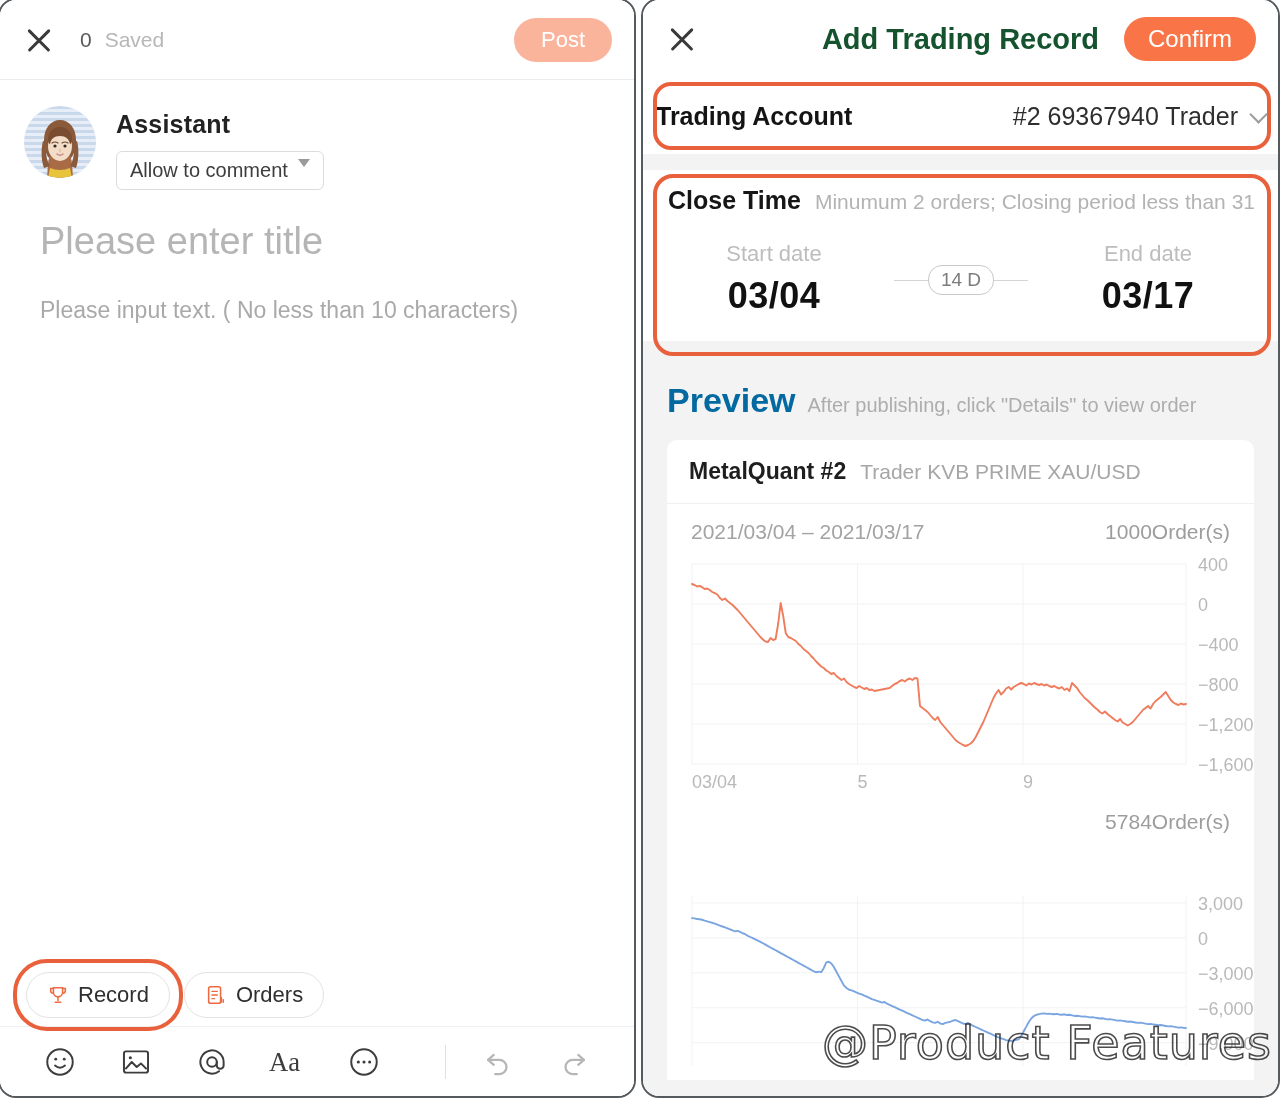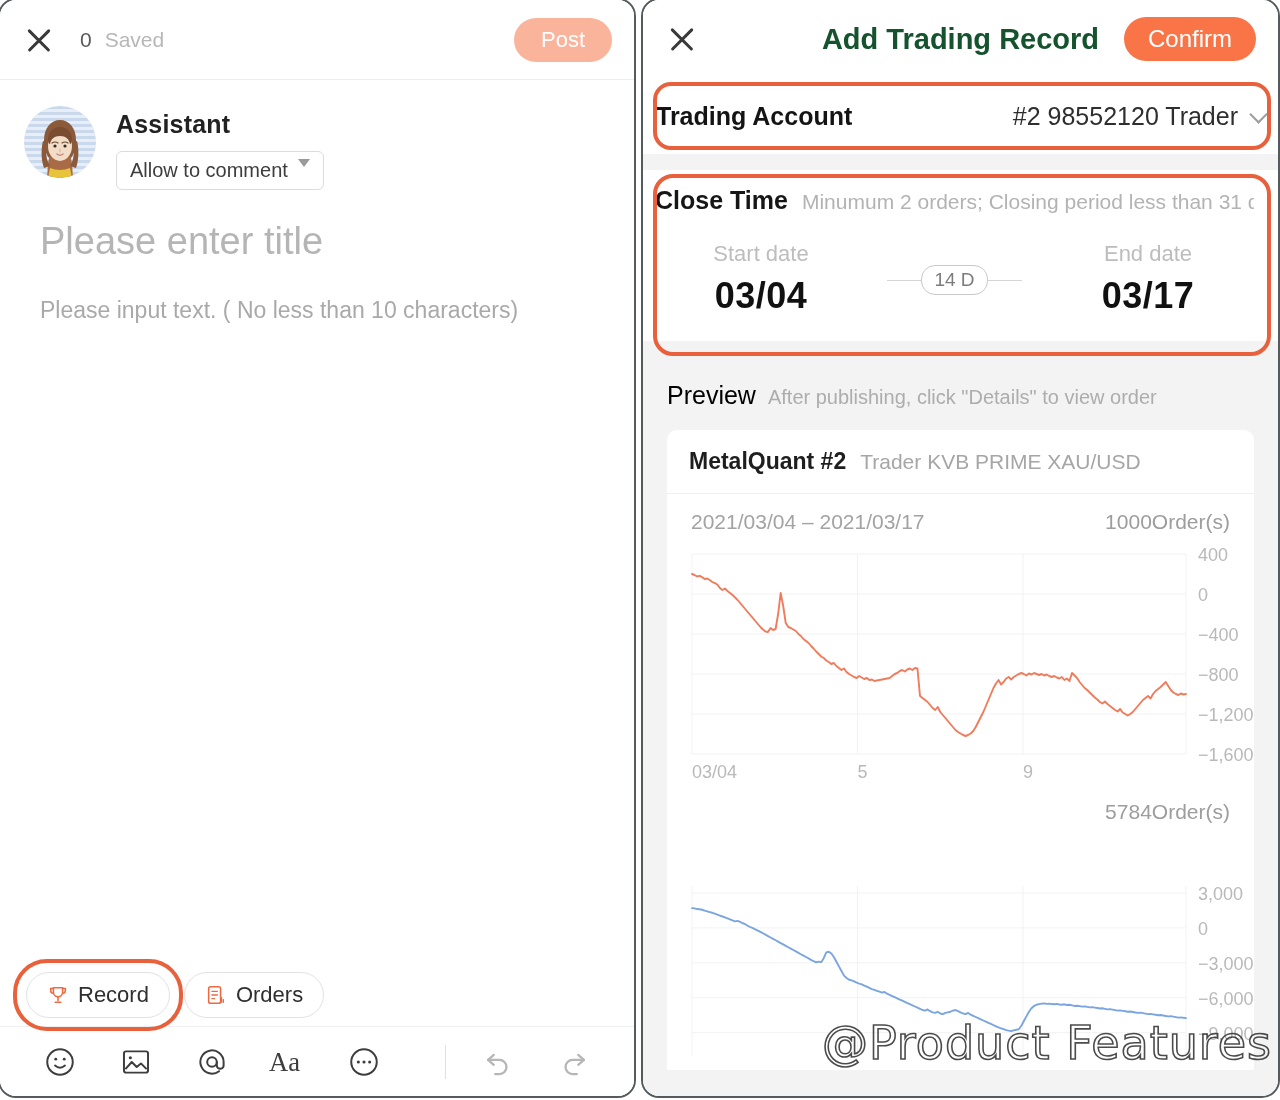--- a/index.html
+++ b/index.html
@@ -96,38 +96,38 @@
   .acct-label { color: #141414; font-weight: 600; }
   .acct-value { margin-left: auto; color: #2e2e2e; font-size: 25px; }
   .chev {
     display:inline-block; width: 13px; height: 13px; margin-left: 14px; margin-bottom: 4px;
     border-right: 2.4px solid #9d9d9d; border-bottom: 2.4px solid #9d9d9d;
     transform: rotate(45deg); vertical-align: middle;
   }
 
   .gap-strip { height: 16px; background: #f3f3f3; }
 
-  .close-time-card { background:#fff; padding: 16px 24px 24px 12px; position: relative; }
+  .close-time-card { background:#fff; padding: 16px 24px 24px 25px; position: relative; }
   .ct-head { display: flex; align-items: baseline; gap: 14px; white-space: nowrap; overflow: hidden; }
   .ct-title { font-size: 25px; font-weight: 700; color: #161616; }
   .ct-hint  { font-size: 21px; color: #b3b3b3; }
   .ct-dates { display: flex; align-items: flex-end; margin-top: 26px; padding: 0 16px; }
   .dcol { text-align: center; width: 180px; }
   .dlabel { font-size: 22px; color: #bdbdbd; }
   .dvalue { font-size: 36px; color: #111; font-weight: 700; margin-top: 8px; letter-spacing: .5px; }
   .dmid { flex: 1 1 auto; display:flex; align-items:center; justify-content:center; padding-bottom: 22px; }
   .dline { height: 1px; background: #d5d5d5; width: 34px; }
   .dpill {
     border: 1px solid #c9c9c9; border-radius: 14px; padding: 3px 12px;
     font-size: 19px; color: #7c7c7c; background: #fff; white-space: nowrap;
   }
 
   .preview-sec { background: #f3f3f3; padding: 22px 24px 0 24px; height: 100%; }
   .pv-head { display:flex; align-items: baseline; gap: 12px; }
-  .pv-title { font-size: 25px; font-weight: 400; color: #000000; }
+  .pv-title { font-size: 34px; font-weight: 700; color: #0369a1; }
   .pv-hint { font-size: 20px; color: #adadad; }
 
   .pv-card {
     margin-top: 20px; background: #fff; border-radius: 10px 10px 0 0; overflow: hidden;
     height: 640px;
   }
   .pv-card-head {
     display: flex; align-items: baseline; gap: 14px; padding: 18px 22px;
     border-bottom: 1px solid #f0f0f0;
   }
@@ -288,21 +288,21 @@
 
     <div class="r-topbar">
       <div class="x-icon" style="z-index:2;"></div>
       <div class="r-title">Add Trading Record</div>
       <button class="confirm-btn">Confirm</button>
     </div>
 
     <div class="r-card" style="position:relative;">
       <div class="acct-row">
         <span class="acct-label">Trading Account</span>
-        <span class="acct-value">#2 98552120 Trader</span>
+        <span class="acct-value">#2 69367940 Trader</span>
         <span class="chev"></span>
       </div>
       <div class="ann-ring" style="left:10px; top:4px; width:618px; height:68px; border-radius:18px;"></div>
     </div>
 
     <div class="gap-strip"></div>
 
     <div style="position:relative;">
       <div class="close-time-card">
         <div class="ct-head">

